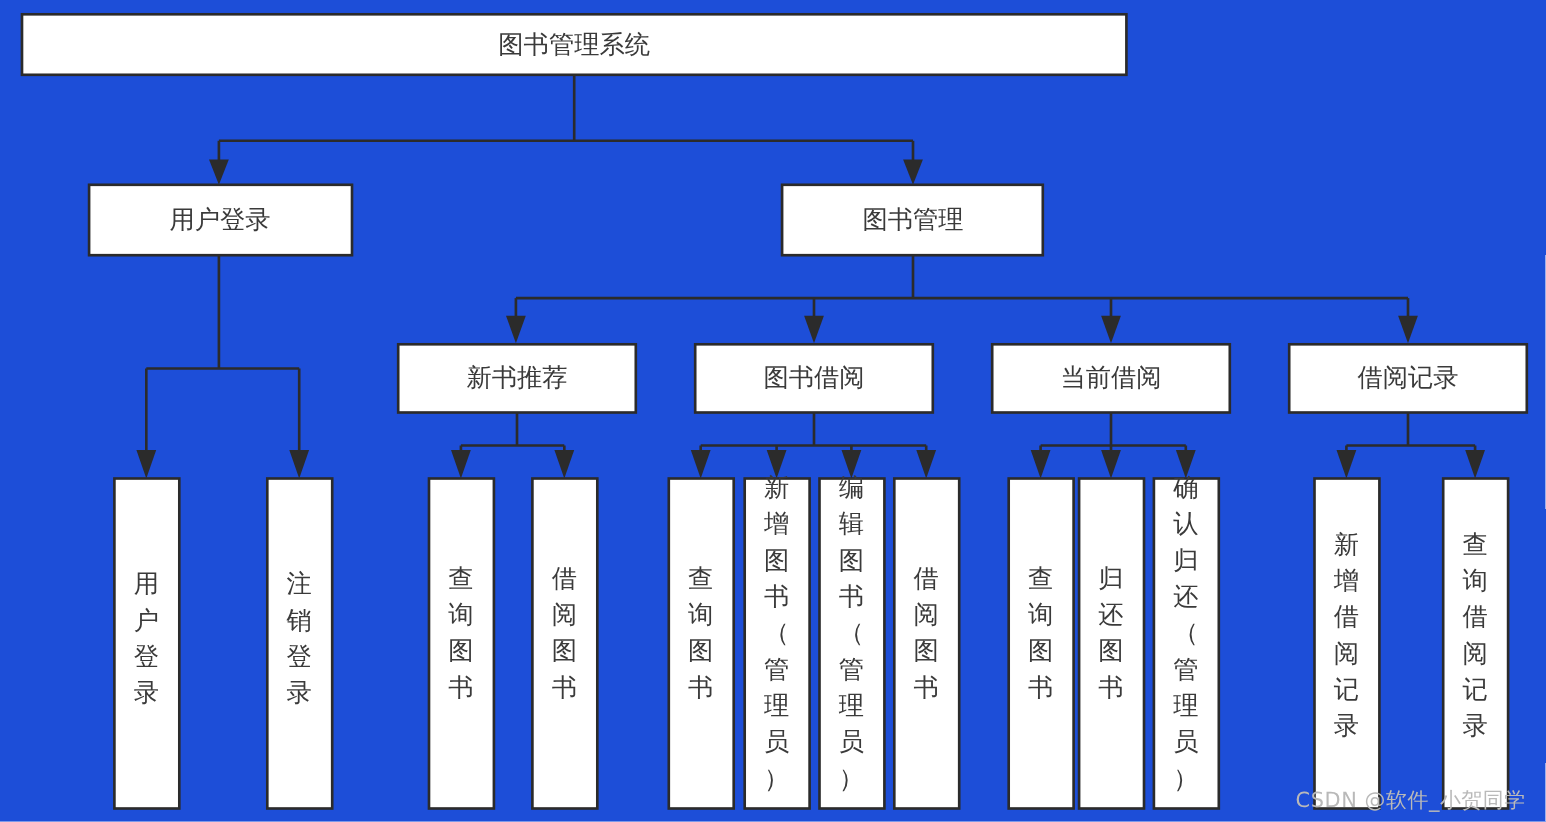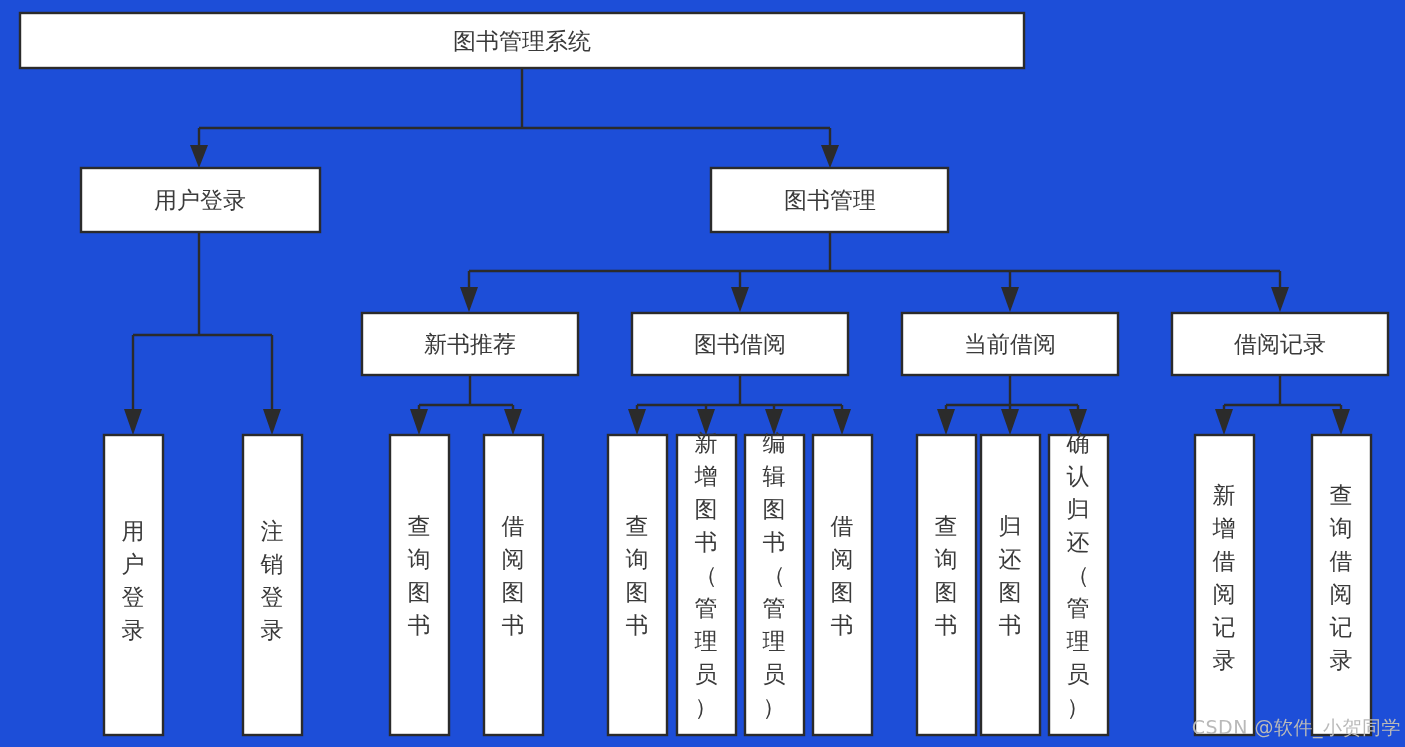--- a/index.html
+++ b/index.html
@@ -48,21 +48,21 @@
     dominant-baseline: middle;
   }
   .node-label-v {
     fill: #3a3a3a;
     font-family: "DejaVu Sans", "Liberation Sans", sans-serif;
     font-size: 23px;
     text-anchor: middle;
   }
   .watermark {
     position: absolute;
-    right: 4px;
+    right: 18px;
     bottom: 6px;
     font-family: "DejaVu Sans", "Liberation Sans", sans-serif;
     font-size: 19px;
     color: #b9b9b9;
     letter-spacing: 0.5px;
     white-space: nowrap;
     pointer-events: none;
   }
 </style>
 </head>

